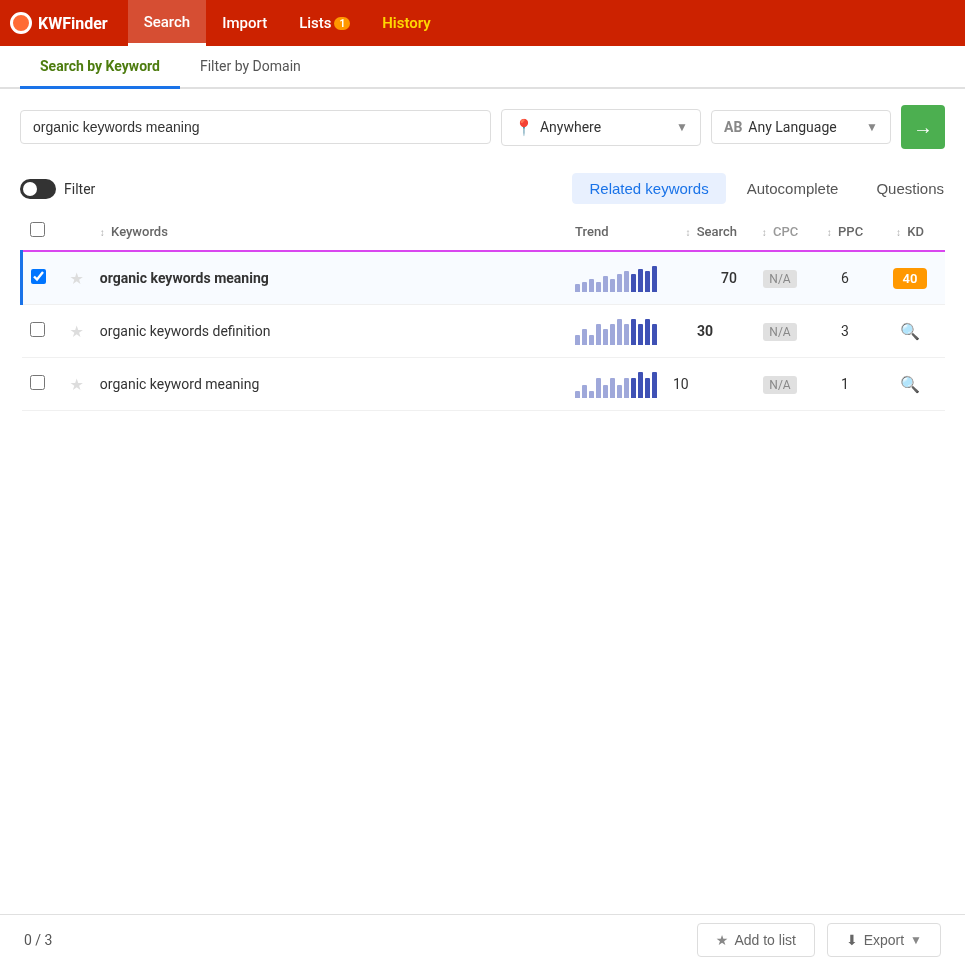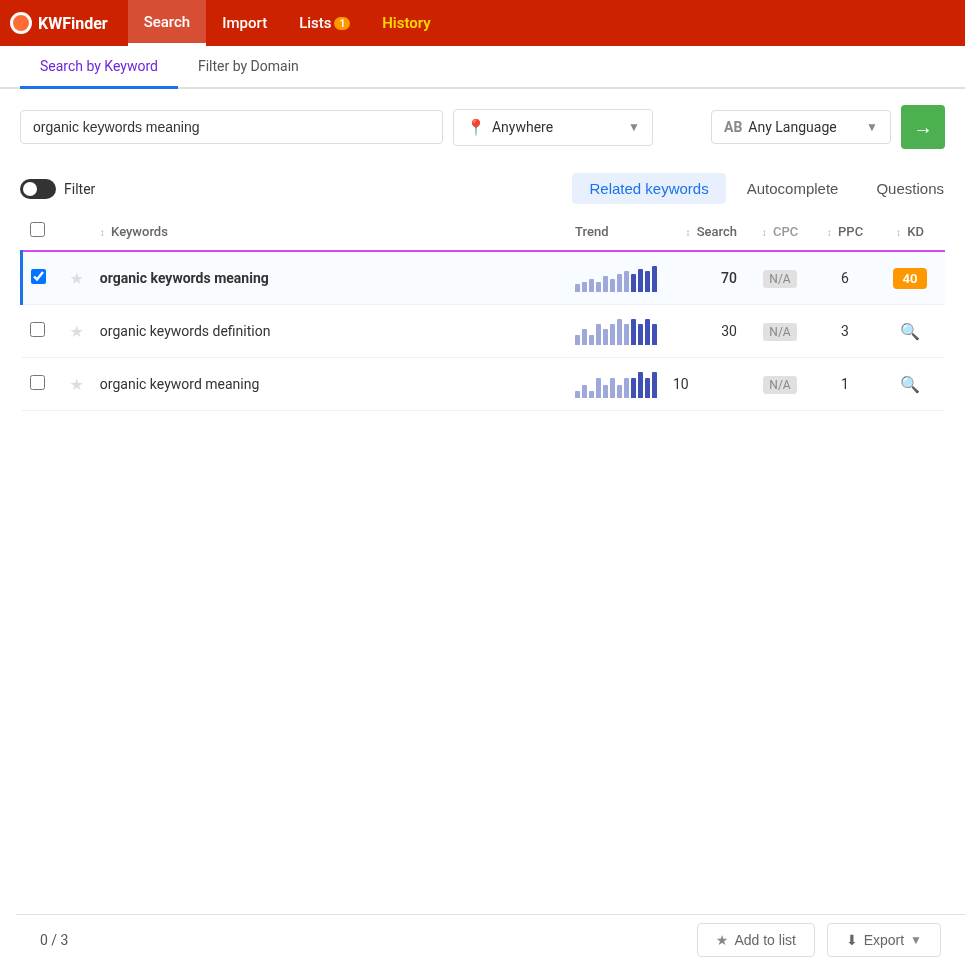--- a/index.html
+++ b/index.html
@@ -63,23 +63,23 @@
     }
     .tab {
       padding: 12px 20px;
       cursor: pointer;
       font-size: 14px;
       color: #555;
       border-bottom: 3px solid transparent;
       margin-bottom: -2px;
     }
     .tab.active {
-      color: #6d28d9;
+      color: #4d7c0f;
       border-bottom: 3px solid #1a73e8;
-      font-weight: 400;
+      font-weight: 700;
     }
 
     
     .search-bar {
       display: flex;
       align-items: center;
       padding: 16px 20px;
       gap: 10px;
     }
     .search-input-wrap {
@@ -126,21 +126,20 @@
     .language-wrap {
       display: flex;
       align-items: center;
       border: 1px solid #ddd;
       border-radius: 4px;
       padding: 8px 12px;
       background: #fff;
       min-width: 180px;
       gap: 6px;
       cursor: pointer;
-      margin-left: 48px;
     }
     .lang-icon {
       font-size: 14px;
       color: #888;
       font-weight: bold;
     }
     .lang-text {
       flex: 1;
       font-size: 14px;
       color: #333;
@@ -291,21 +290,21 @@
     
     .star { color: #ddd; cursor: pointer; font-size: 16px; }
 
     
     input[type="checkbox"] { cursor: pointer; width: 15px; height: 15px; }
 
     
     .footer {
       position: fixed;
       bottom: 0;
-      left: 16px;
+      left: 0;
       right: 0;
       height: 50px;
       background: #fff;
       border-top: 1px solid #e0e0e0;
       display: flex;
       align-items: center;
       justify-content: space-between;
       padding: 0 24px;
     }
     .footer-count {
@@ -488,21 +487,21 @@
               <div class="mini-bar light" style="height: 16px;"></div>
               <div class="mini-bar light" style="height: 21px;"></div>
               <div class="mini-bar light" style="height: 26px;"></div>
               <div class="mini-bar light" style="height: 21px;"></div>
               <div class="mini-bar" style="height: 26px;"></div>
               <div class="mini-bar" style="height: 21px;"></div>
               <div class="mini-bar" style="height: 26px;"></div>
               <div class="mini-bar" style="height: 21px;"></div>
             </div>
           </td>
-          <td class="search-cell" style="text-align: right; font-weight: 400;">30</td>
+          <td class="search-cell" style="text-align: center; font-weight: 700;">30</td>
           <td class="cpc-cell"><span class="na-badge">N/A</span></td>
           <td class="ppc-cell" style="text-align: center;">3</td>
           <td class="kd-cell" style="text-align: center;"><span class="kd-search-icon">🔍</span></td>
         </tr>
         <tr>
           <td class="checkbox-cell"><input type="checkbox" style=""></td>
           <td class="star-cell"><span class="star">★</span></td>
           <td class="keyword-cell">organic keyword meaning</td>
           <td class="trend-cell">
             <div class="mini-chart">

